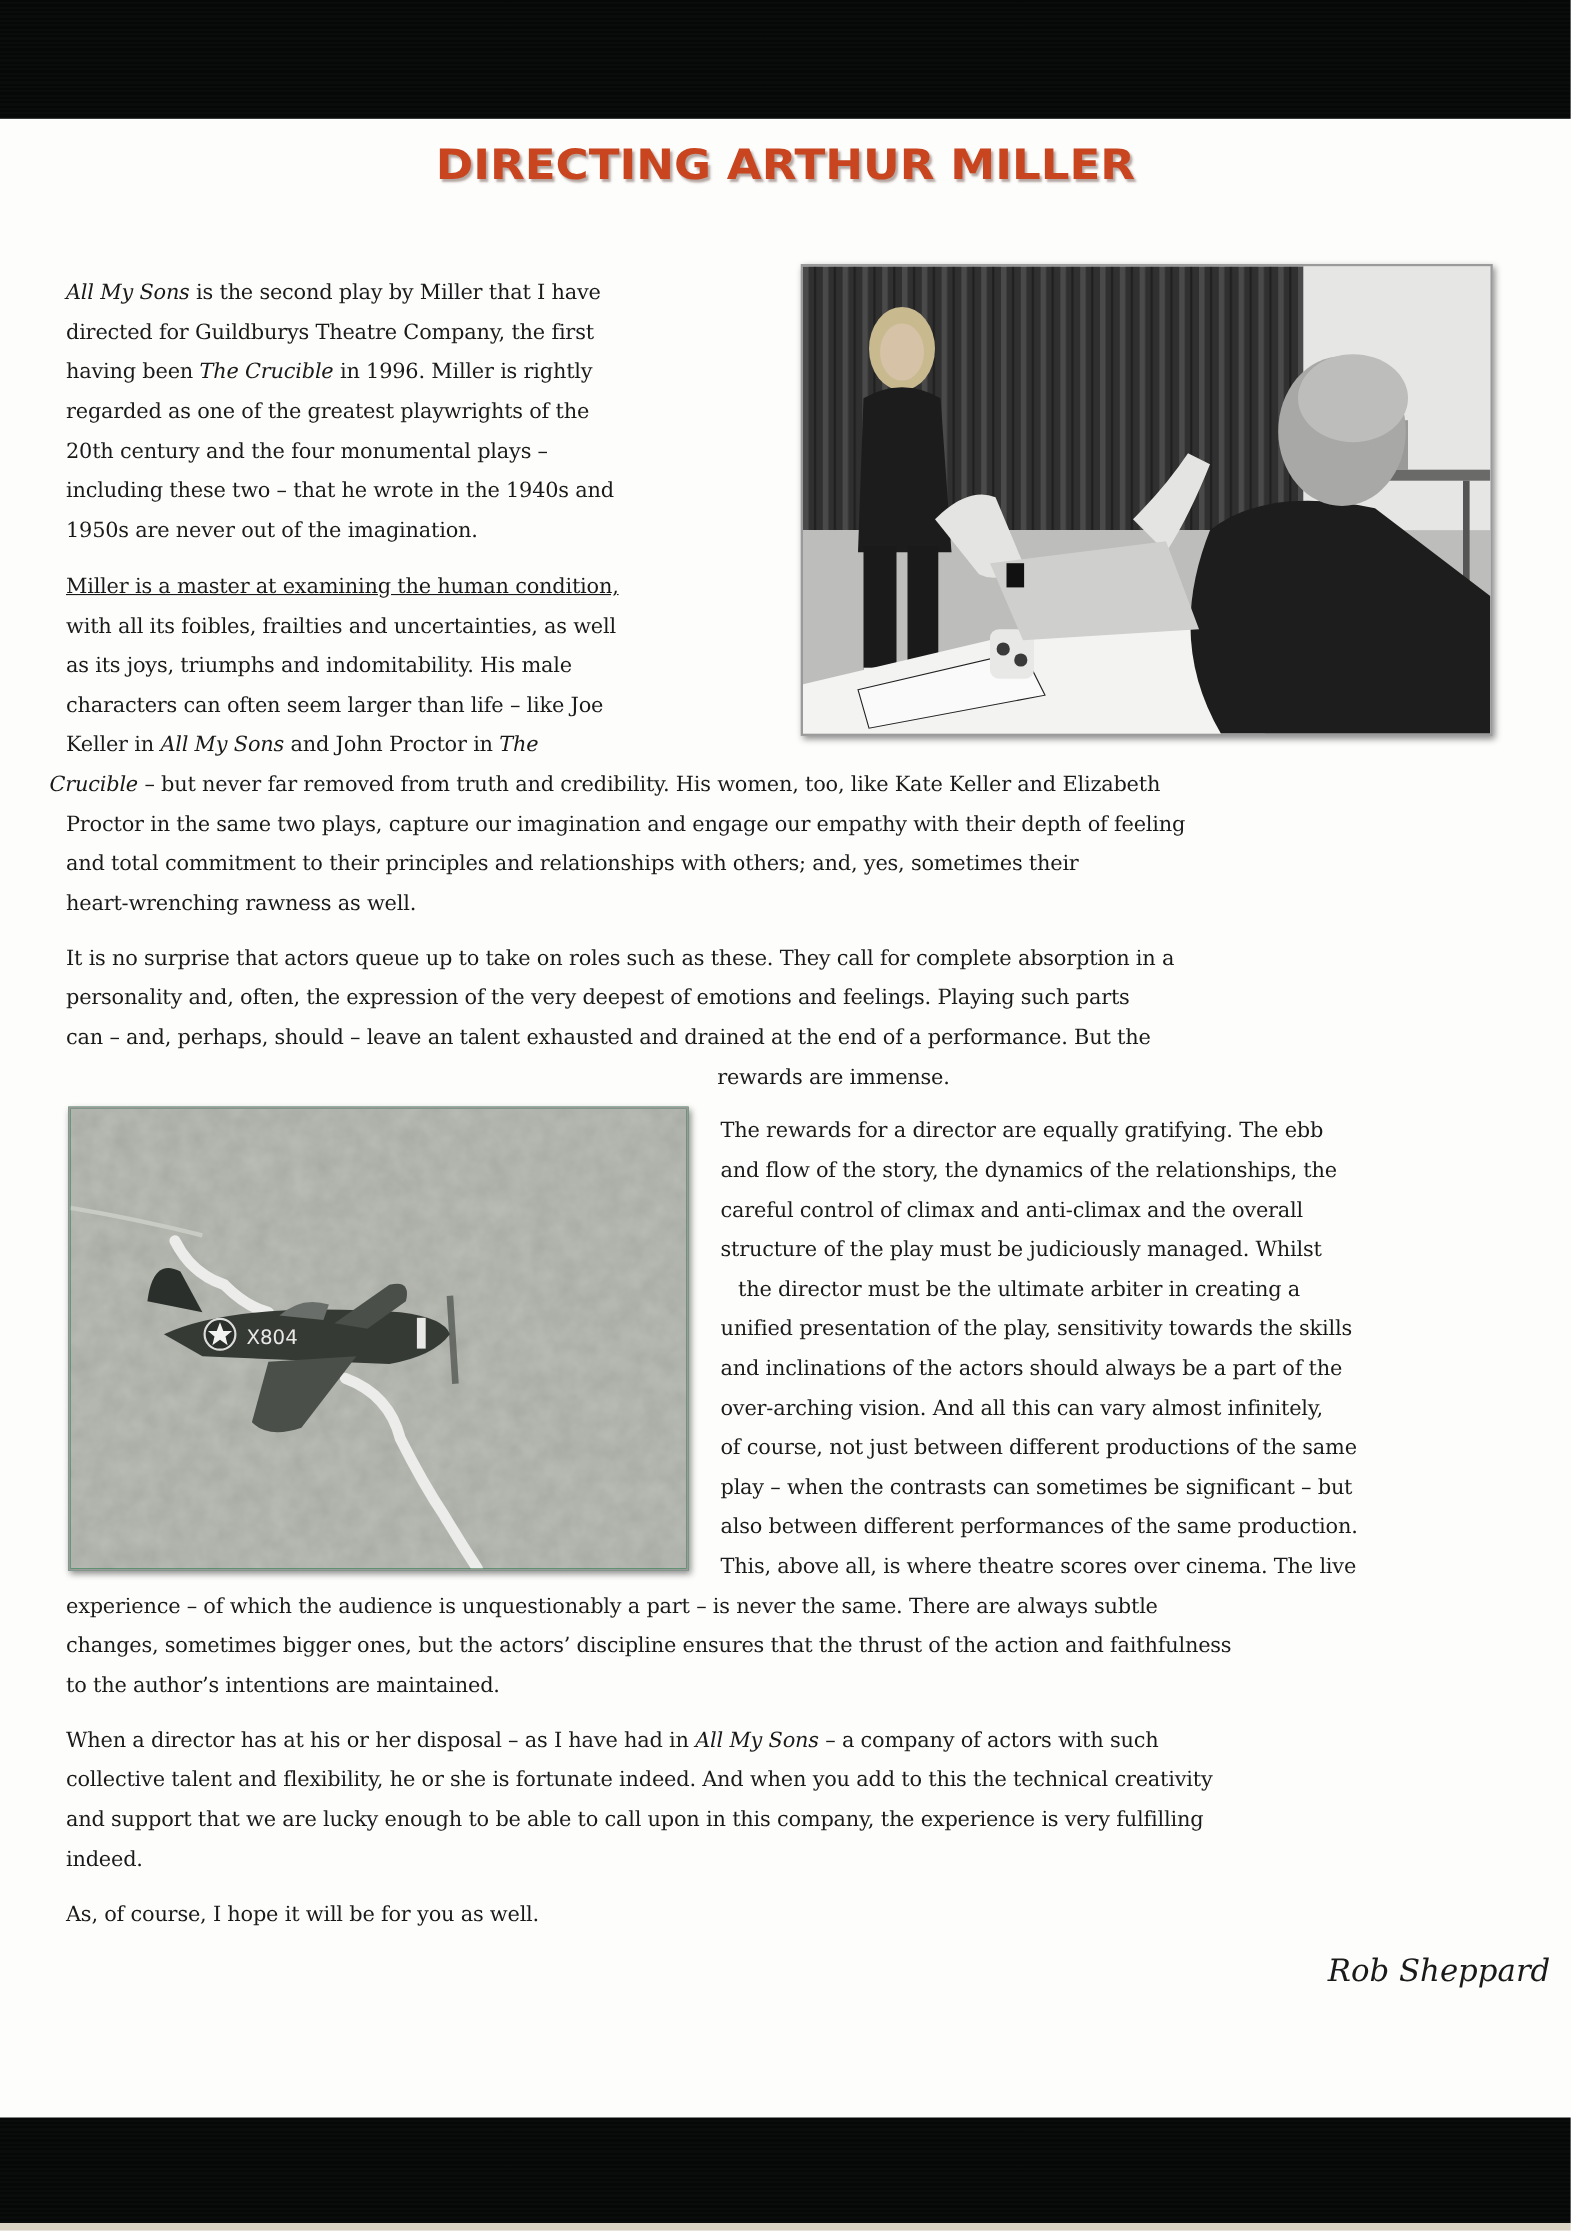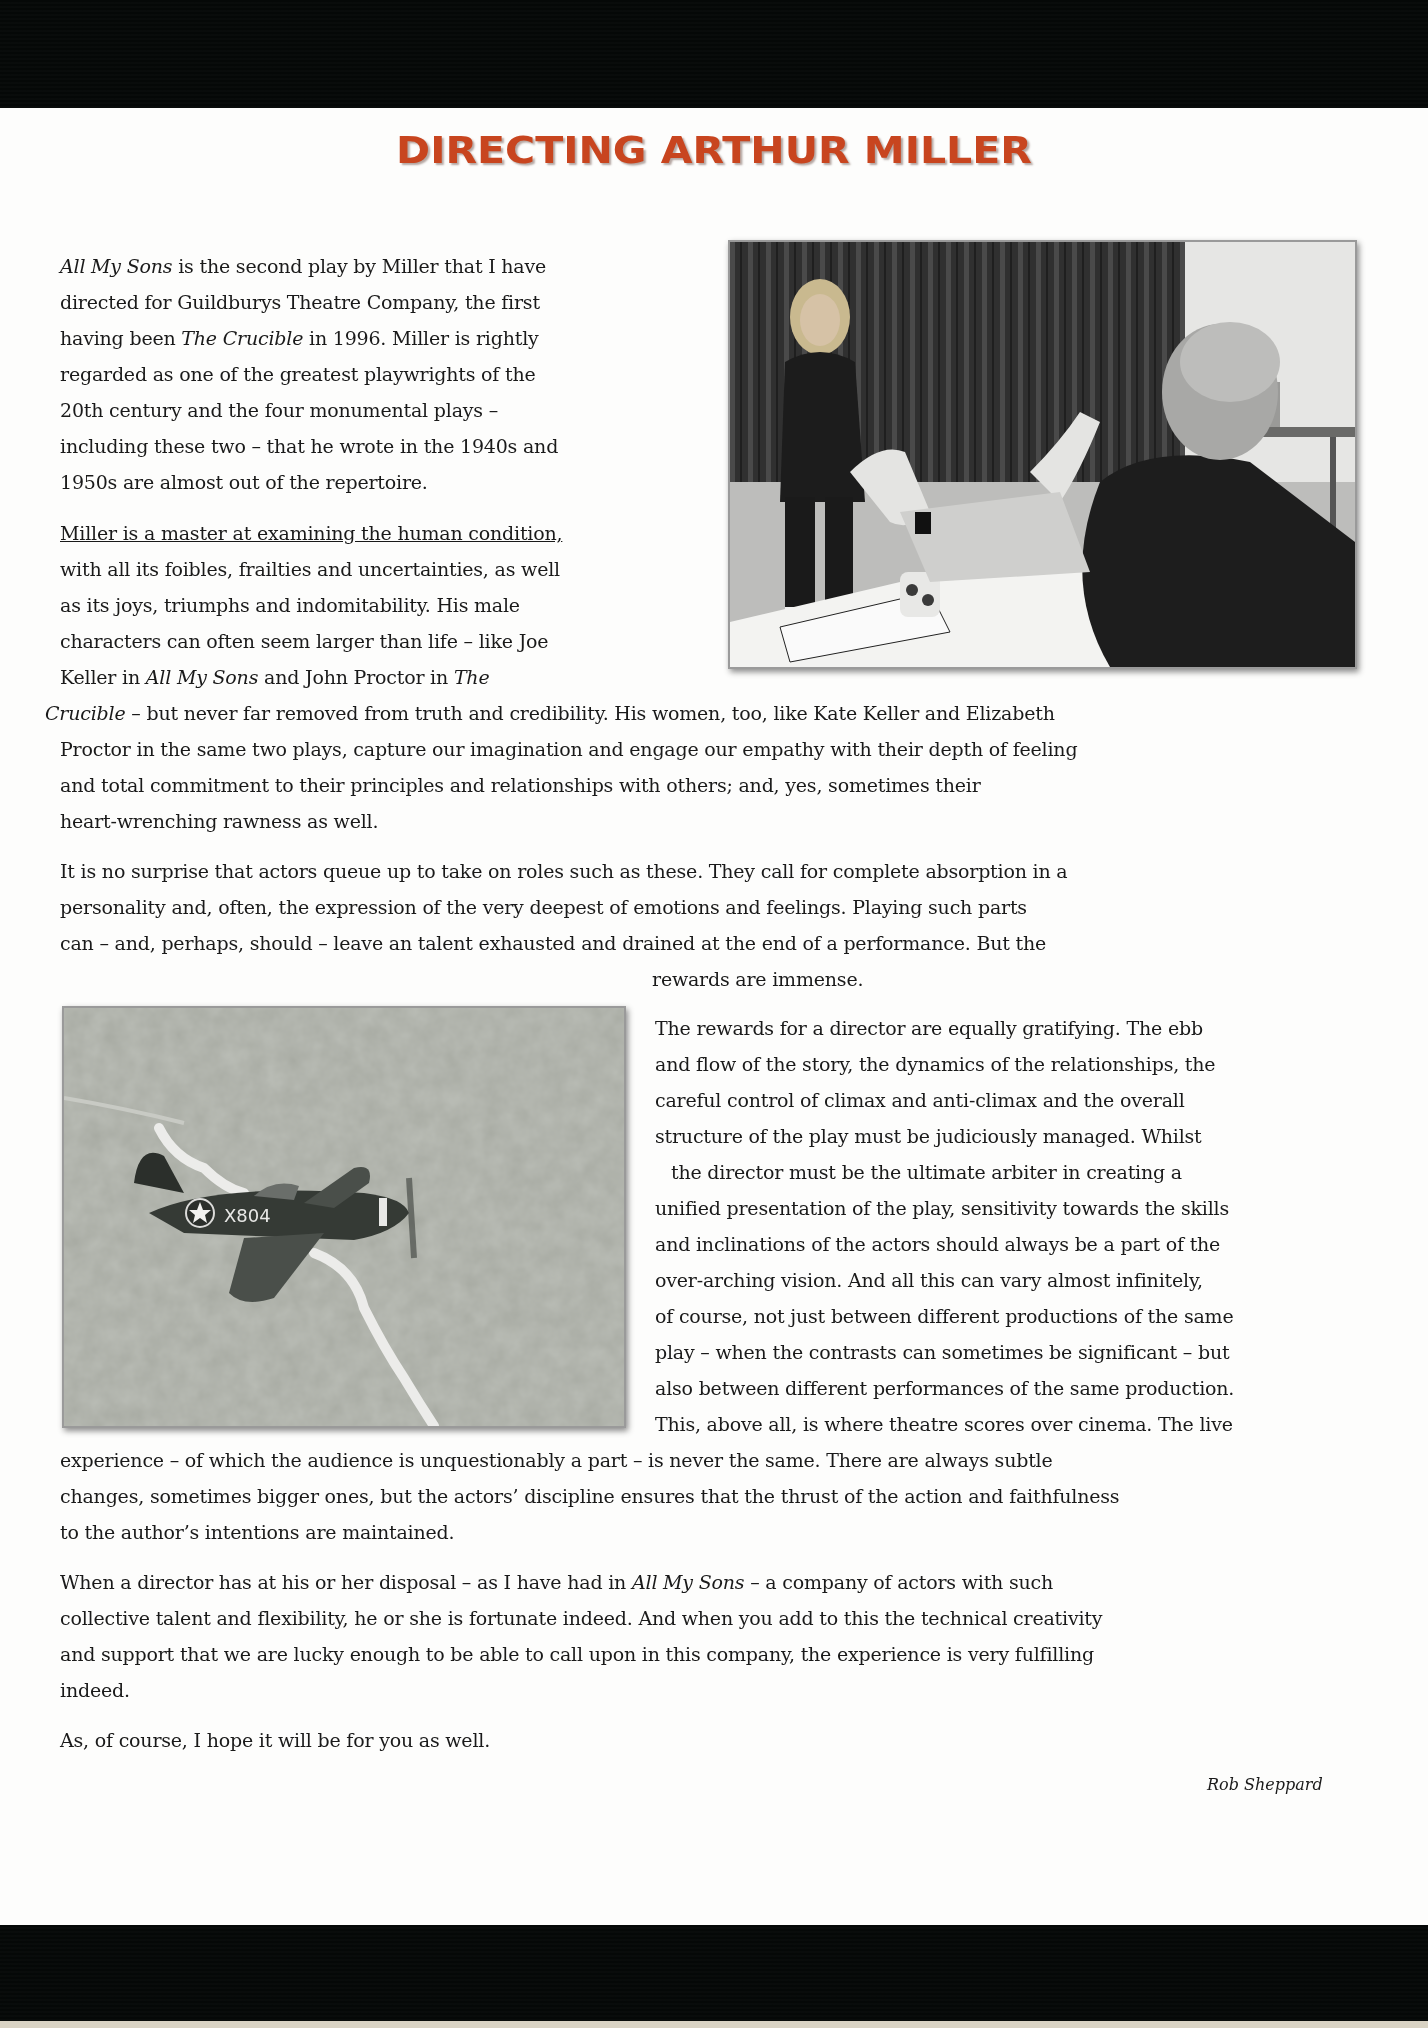--- a/index.html
+++ b/index.html
@@ -38,21 +38,21 @@
   .photo.plane { left: 62px; top: 1006px; width: 560px; height: 418px; background: #15803d; }
 
   .line {
     position: absolute; left: 60px;
     font-size: 19px; line-height: 36px; white-space: nowrap;
     letter-spacing: -0.2px;
   }
   .line i { font-style: italic; }
   .sig {
     position: absolute; left: 1207px; top: 1775px;
-    font-style: italic; font-size: 16px; white-space: nowrap;
+    font-style: italic; font-size: 28px; white-space: nowrap;
   }
 </style>
 </head>
 <body>
 
 <div class="band top"></div>
 
 <h1 class="title" style="margin:0;">DIRECTING ARTHUR MILLER</h1>
 
 <div class="photo rehearsal" title="Black-and-white rehearsal photo: a director gesturing with both hands at a young actress seated in front of a dark curtain, with papers, glasses and a mug on the table">
@@ -134,21 +134,21 @@
   </svg>
 </div>
 
 <div id="article">
     <div class="line" style="top: 248px; left: 60px;"><i>All My Sons</i><span> is the second play by Miller that I have</span></div>
     <div class="line" style="top: 284px; left: 60px;"><span>directed for Guildburys Theatre Company, the first</span></div>
     <div class="line" style="top: 320px; left: 60px;"><span>having been </span><i>The Crucible</i><span> in 1996. Miller is rightly</span></div>
     <div class="line" style="top: 356px; left: 60px;"><span>regarded as one of the greatest playwrights of the</span></div>
     <div class="line" style="top: 392px; left: 60px;"><span>20th century and the four monumental plays –</span></div>
     <div class="line" style="top: 428px; left: 60px;"><span>including these two – that he wrote in the 1940s and</span></div>
-    <div class="line" style="top: 464px; left: 60px;"><span>1950s are almost out of the repertoire.</span></div>
+    <div class="line" style="top: 464px; left: 60px;"><span>1950s are never out of the imagination.</span></div>
     <div class="line" style="top: 515px; left: 60px; text-decoration: underline;"><span>Miller is a master at examining the human condition,</span></div>
     <div class="line" style="top: 551px; left: 60px;"><span>with all its foibles, frailties and uncertainties, as well</span></div>
     <div class="line" style="top: 587px; left: 60px;"><span>as its joys, triumphs and indomitability. His male</span></div>
     <div class="line" style="top: 623px; left: 60px;"><span>characters can often seem larger than life – like Joe</span></div>
     <div class="line" style="top: 659px; left: 60px;"><span>Keller in </span><i>All My Sons</i><span> and John Proctor in </span><i>The</i></div>
     <div class="line" style="top: 695px; left: 45px;"><i>Crucible</i><span> – but never far removed from truth and credibility. His women, too, like Kate Keller and Elizabeth</span></div>
     <div class="line" style="top: 731px; left: 60px;"><span>Proctor in the same two plays, capture our imagination and engage our empathy with their depth of feeling</span></div>
     <div class="line" style="top: 767px; left: 60px;"><span>and total commitment to their principles and relationships with others; and, yes, sometimes their</span></div>
     <div class="line" style="top: 803px; left: 60px;"><span>heart-wrenching rawness as well.</span></div>
     <div class="line" style="top: 853px; left: 60px;"><span>It is no surprise that actors queue up to take on roles such as these. They call for complete absorption in a</span></div>

